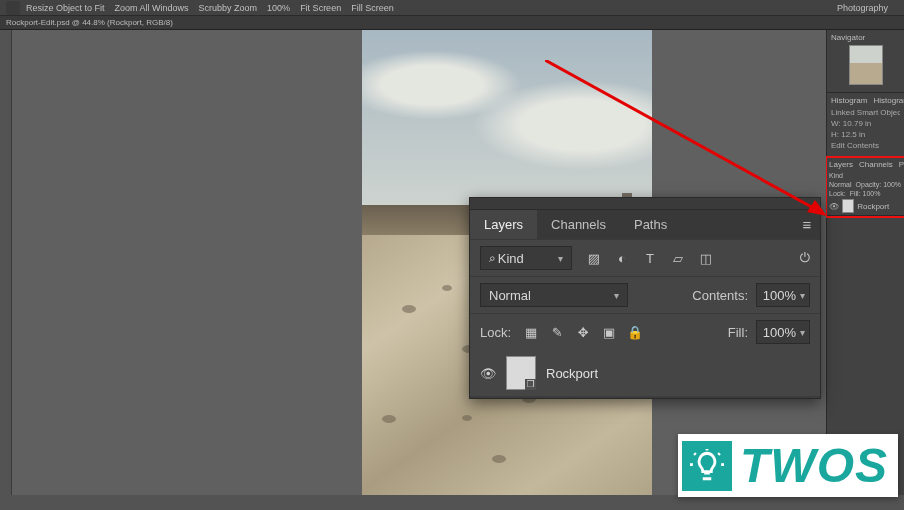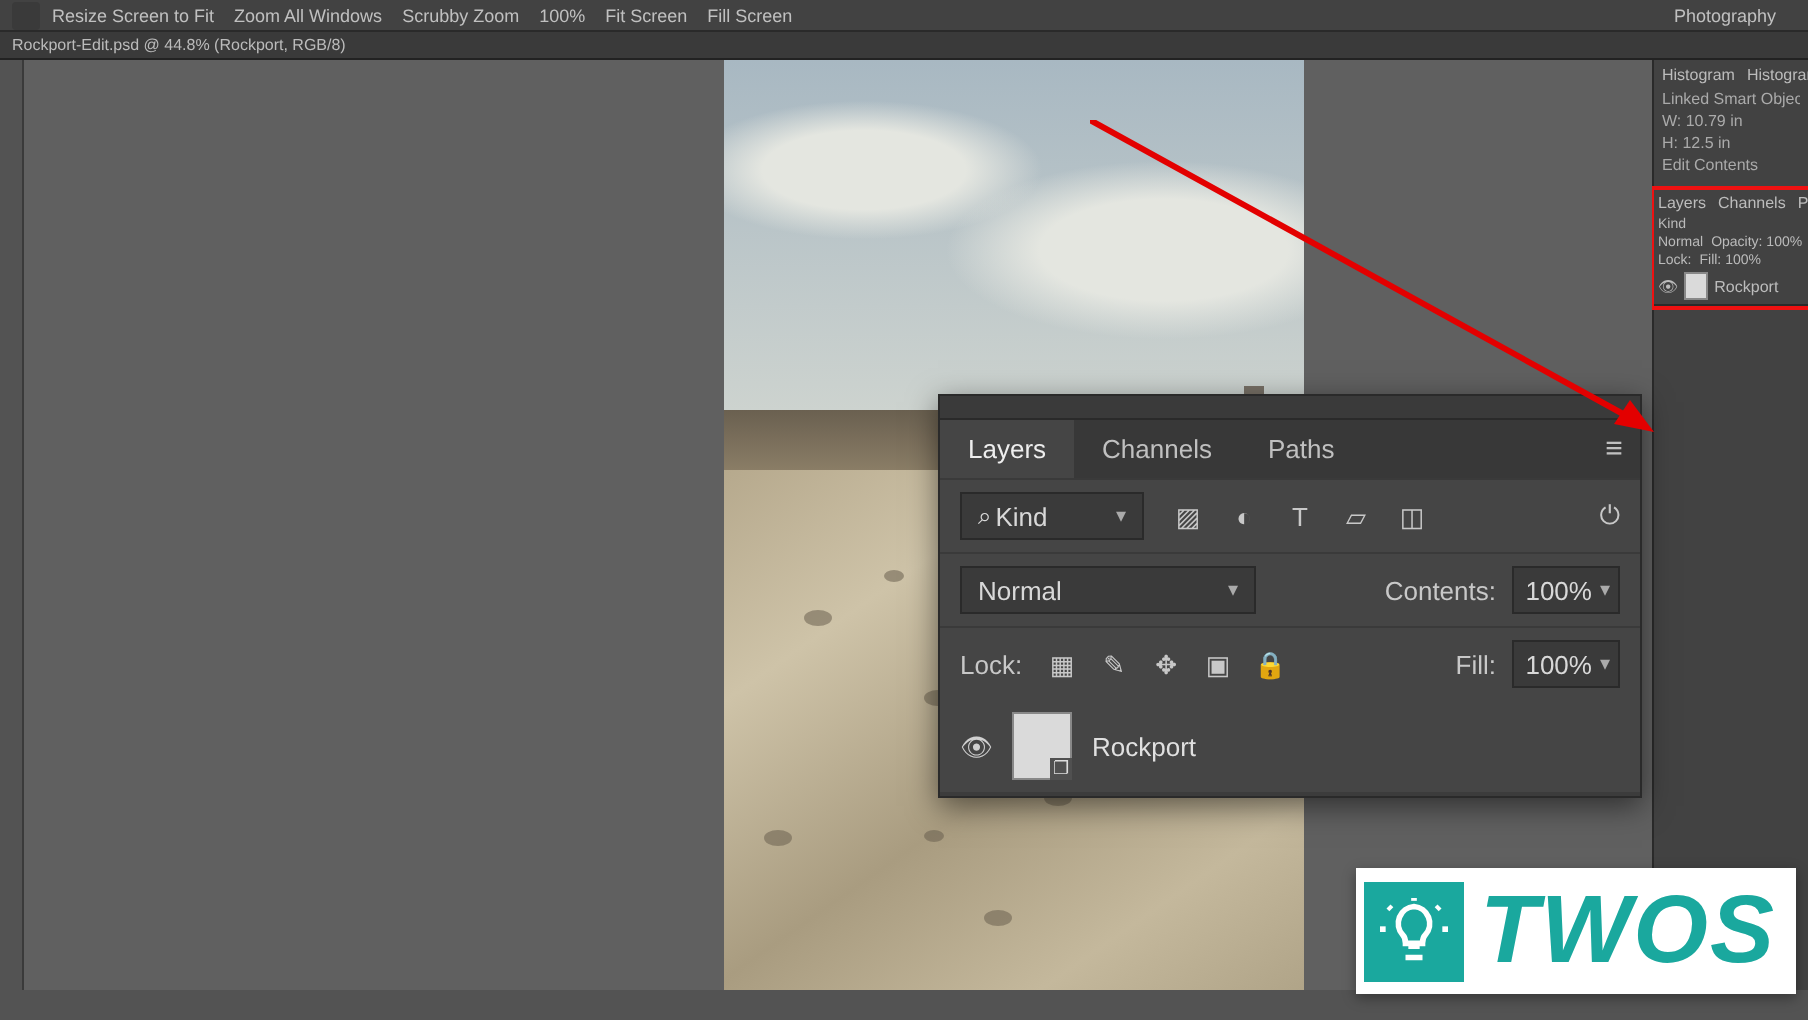--- a/index.html
+++ b/index.html
@@ -222,21 +222,21 @@
   display: flex; align-items: center; justify-content: center;
   margin-right: 8px;
 }
 .watermark .bulb svg { width: 34px; height: 34px; }
 </style>
 </head>
 <body>
 
 <div class="menubar">
   <div class="logo"></div>
-  <span class="mitem">Resize Screen to Fit</span>
+  <span class="mitem">Resize Object to Fit</span>
   <span class="mitem">Zoom All Windows</span>
   <span class="mitem">Scrubby Zoom</span>
   <span class="mitem">100%</span>
   <span class="mitem">Fit Screen</span>
   <span class="mitem">Fill Screen</span>
   <span class="spacer"></span>
   <span class="mitem">Photography</span>
 </div>
 
 <div class="doctab">Rockport-Edit.psd @ 44.8% (Rockport, RGB/8)</div>
@@ -246,20 +246,26 @@
 
   <div class="canvas-area">
     <div class="canvas-img">
       <div class="sky"></div>
       <div class="horizon"></div>
       <div class="beach"></div>
     </div>
   </div>
 
   <div class="right-dock">
+    <div class="grp">
+      <div class="grp-title">
+          <span>Navigator</span>
+        </div>
+      <div class="nav-thumb"></div>
+    </div>
     <div class="grp">
       <div class="grp-title">
         <span>Histogram</span>
         <span>Histogram</span>
       </div>
       <div class="prop-line">Linked Smart Object</div>
       <div class="prop-line">W: 10.79 in</div>
       <div class="prop-line">H: 12.5 in</div>
       <div class="prop-line">Edit Contents</div>
     </div>

